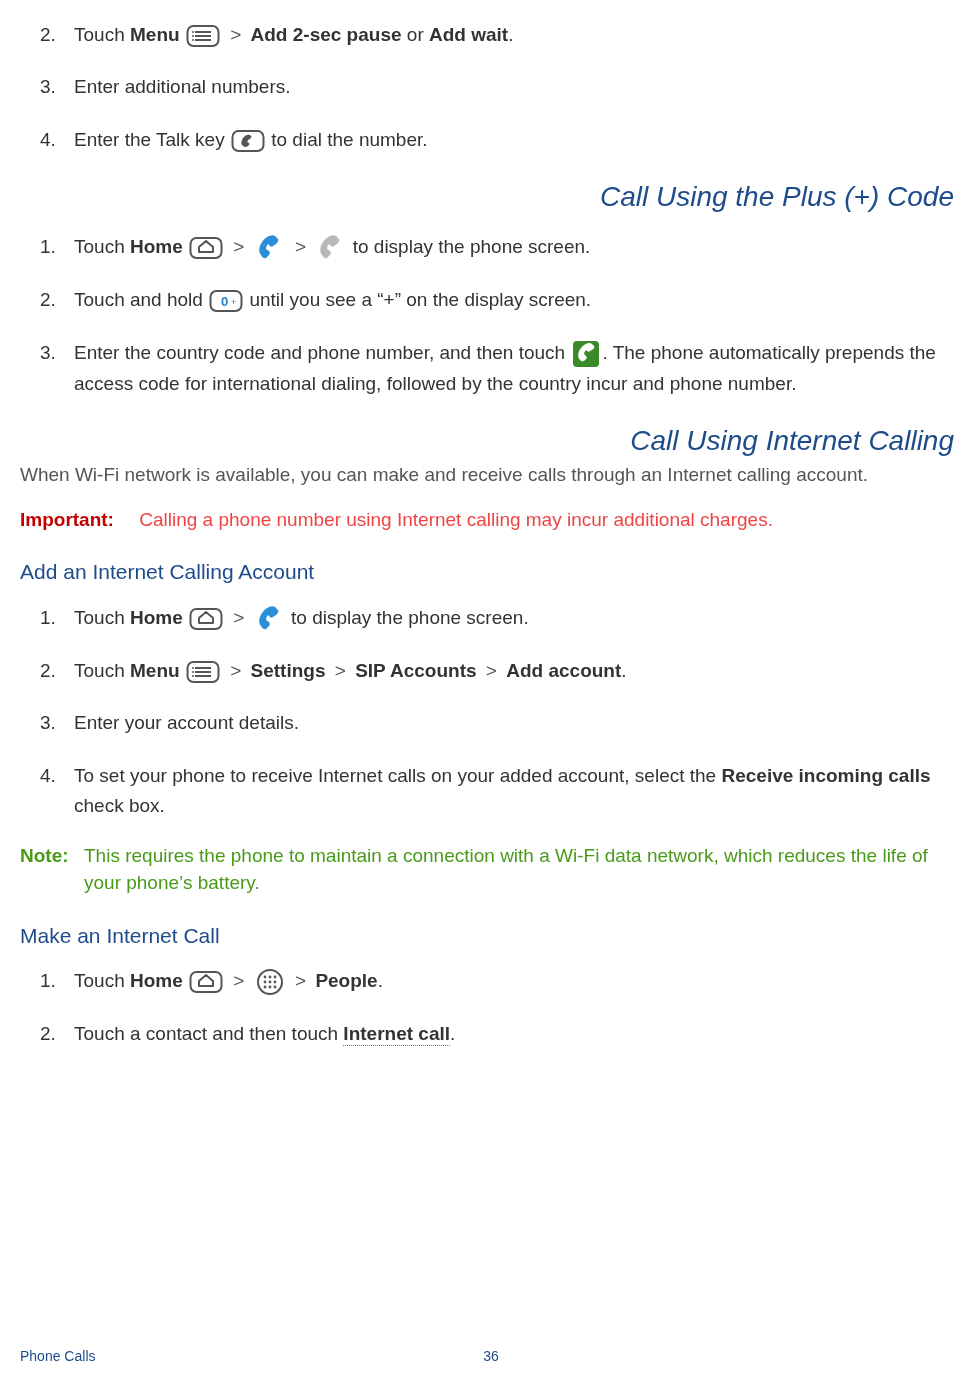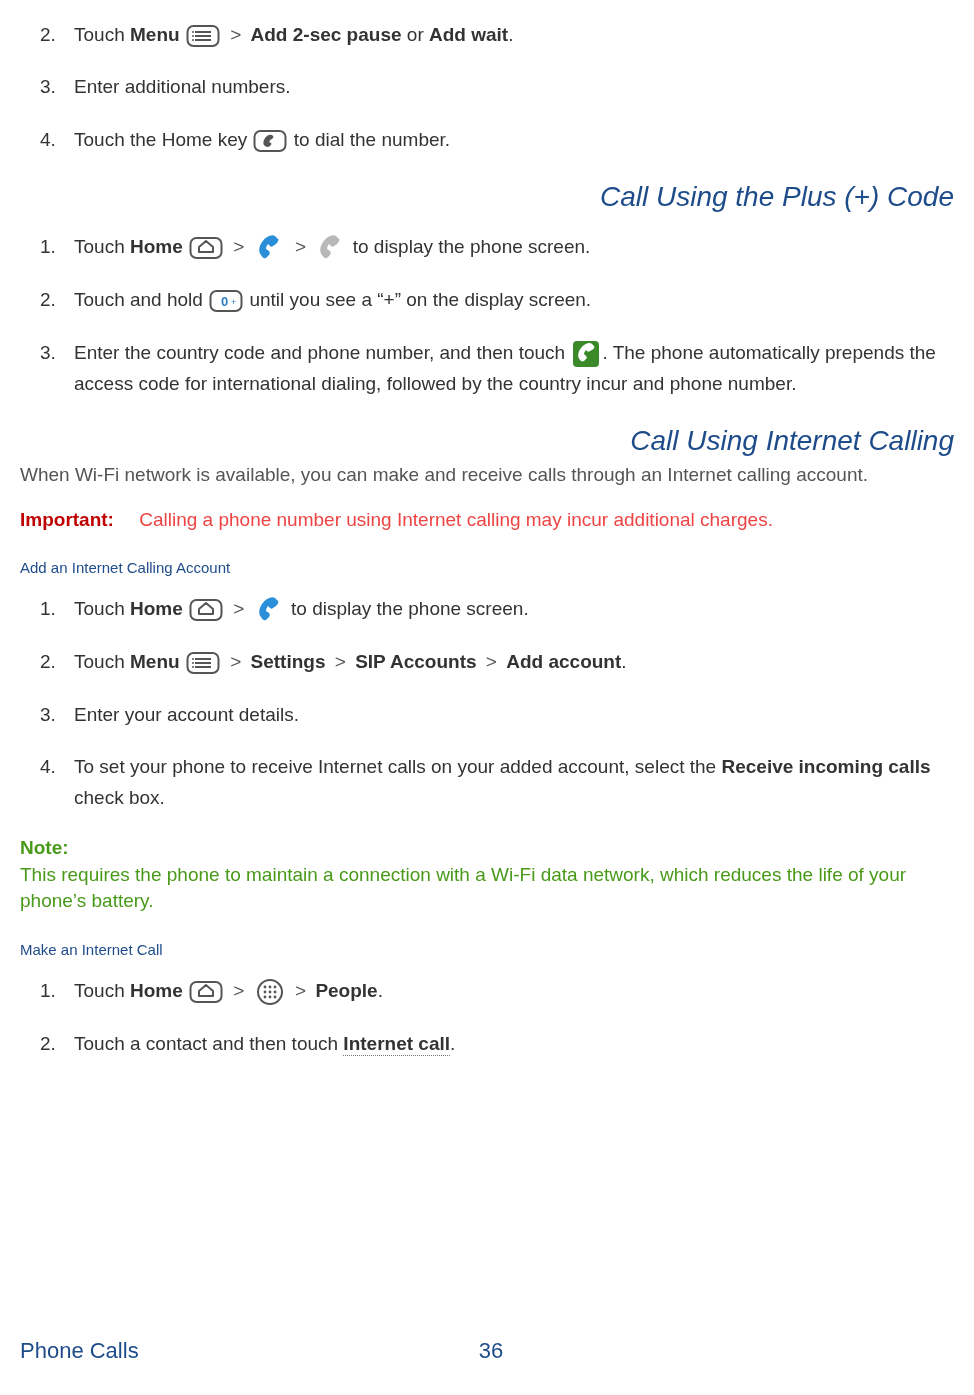--- a/index.html
+++ b/index.html
@@ -54,21 +54,21 @@
     text-align: right;
   }
   p.section-intro {
     margin: 2px 0 14px 0;
     color: #555;
   }
 
   h4.sub-heading {
     font-weight: normal;
     color: #1e4c8a;
-    font-size: 15px;
+    font-size: 21px;
     margin: 24px 0 6px 0;
   }
 
   .bold { font-weight: bold; color:#333;text-align:right; }
   .gt { margin: 0 4px; color:#555; }
 
   .important-label {
     color: #c00000;
     font-weight: bold;
   }
@@ -77,39 +77,38 @@
     text-align: center;
   }
   p.important-row {
     margin: 18px 0;
   }
   .important-row .important-text { margin-left: 20px; }
 
   .note-row {
     display: flex;
     margin: 22px 0;
-    flex-direction: column;
   }
   .note-label {
     color: #4a9a1a;
     font-weight: bold;
     width: 64px;
     flex-shrink: 0;
   }
   .note-text {
     color: #4a9a1a;
     flex: 1;
   }
 
   .footer {
     position: absolute;
     bottom: 28px;
     left: 20px;
     right: 12px;
-    font-size: 22px;
+    font-size: 14px;
     color: #1e4c8a;
     display: flex;
   }
   .footer .section-name { flex: 0 0 auto; }
   .footer .page-num {
     position: absolute;
     left: 50%;
     transform: translateX(-50%);
   }
 
@@ -213,21 +212,21 @@
         <span class="gt"> &gt; </span><span class="bold">Add 2-sec pause</span><span> or </span><span class="bold">Add wait</span><span>.</span>
       </span>
     </li>
     <li>
       <span class="num">3.</span>
       <span class="body">Enter additional numbers.</span>
     </li>
     <li>
       <span class="num">4.</span>
       <span class="body">
-        <span>Touch the Home key </span><span class="icon">
+        <span>Enter the Talk key </span><span class="icon">
             <svg viewBox="0 0 34 26">
               <use href="#ico-talk"></use>
             </svg>
           </span><span> to dial the number.</span>
       </span>
     </li>
   </ol>
 
   <h3 class="section-heading">Call Using the Plus (+) Code</h3>
 

